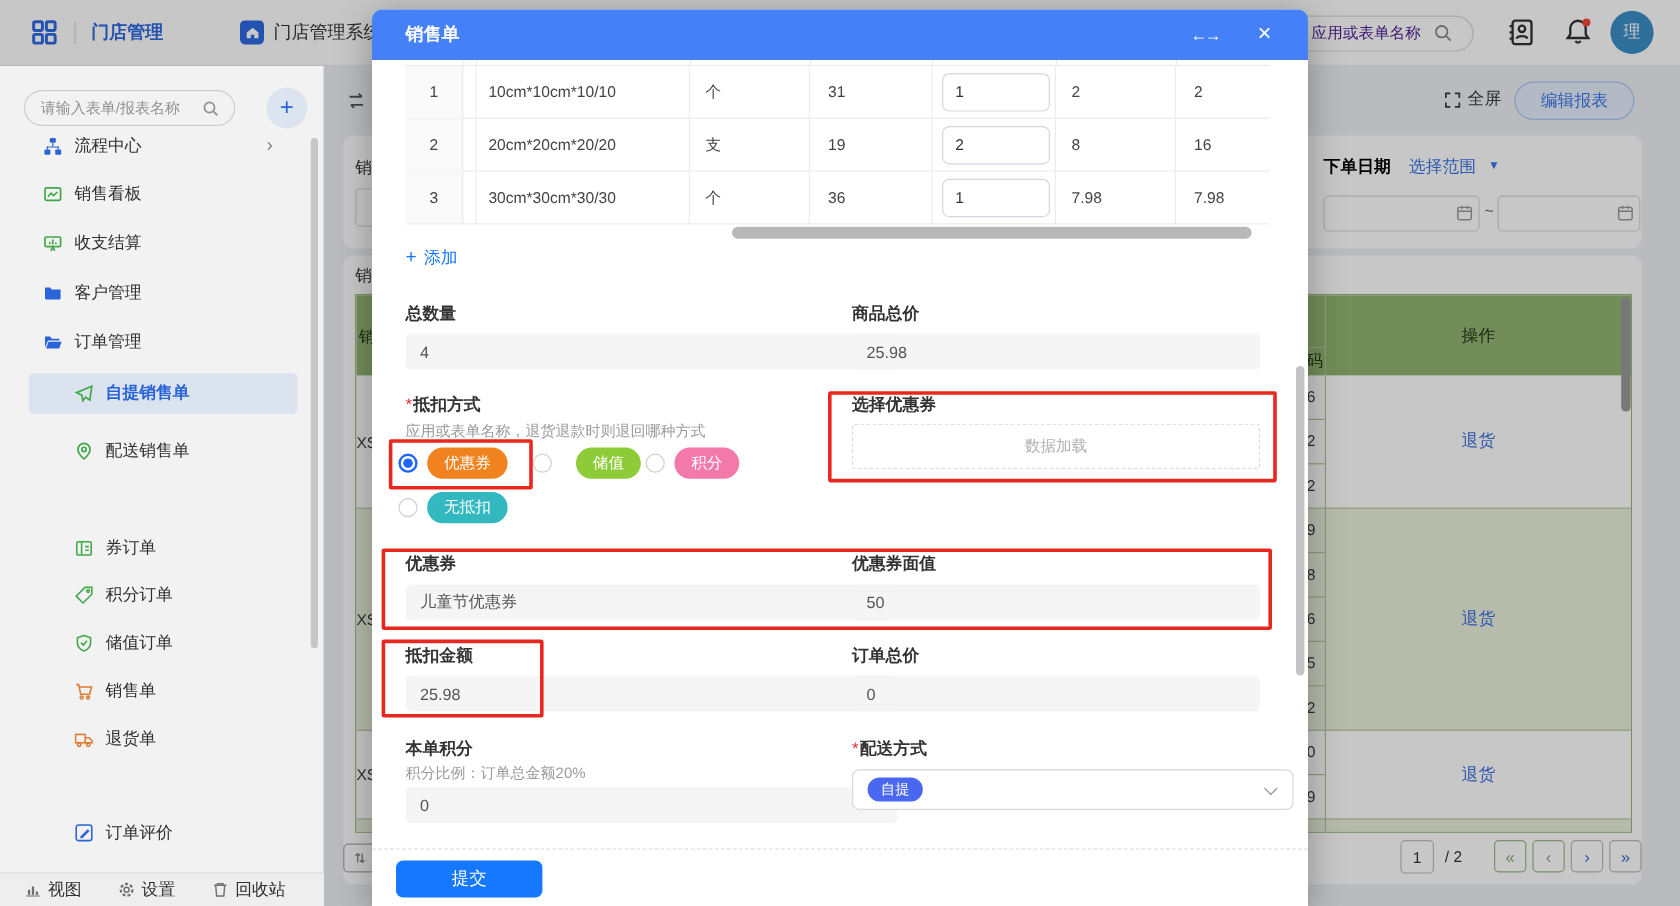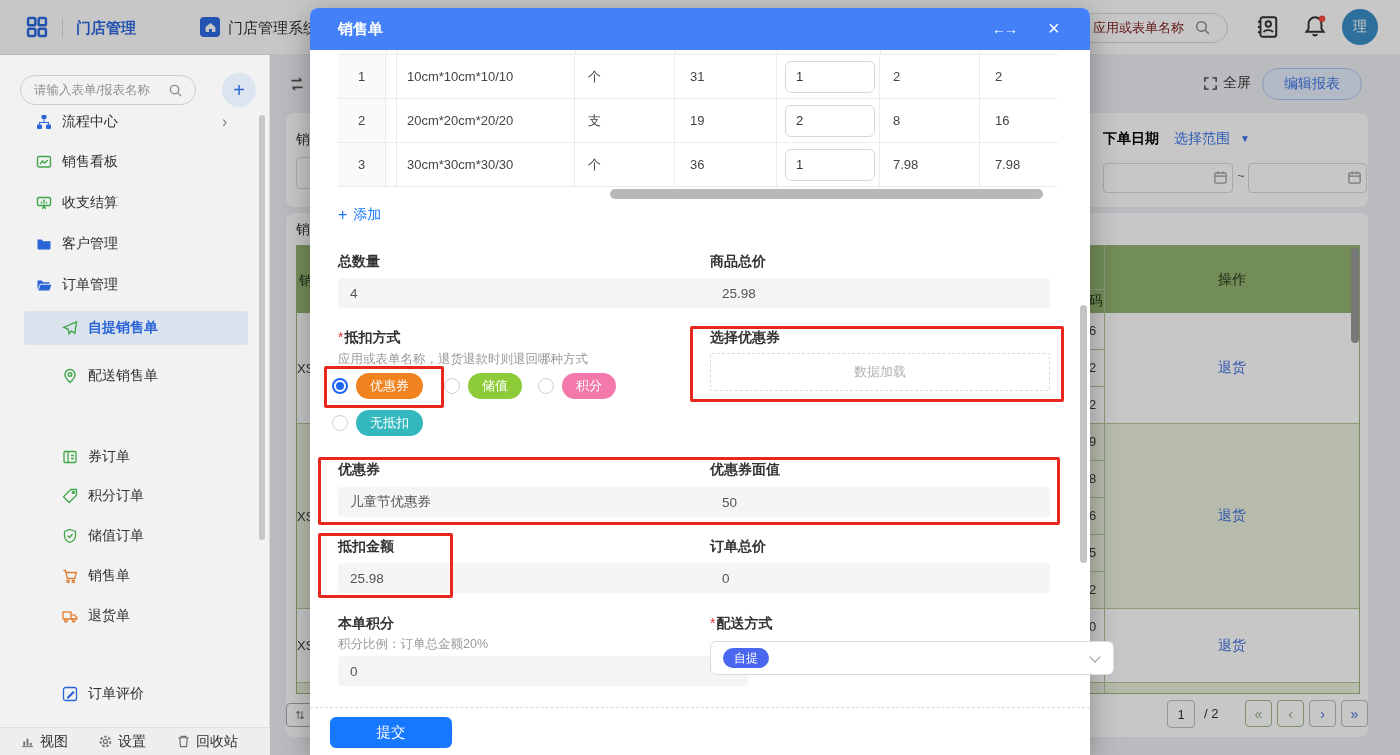--- a/index.html
+++ b/index.html
@@ -5,21 +5,21 @@
   html,body{margin:0;padding:0;background:#888;}
   *{box-sizing:border-box;font-family:"Liberation Sans","DejaVu Sans",sans-serif;}
   #stage{position:relative;width:1400px;height:755px;background:#eef0f4;overflow:hidden;margin:0 auto;}
   .abs{position:absolute;}
   
   .topbar{left:0;top:0;width:1400px;height:55px;background:#fff;border-bottom:1px solid #ececec;}
   .tb-divider{left:62px;top:18px;width:1px;height:19px;background:#ddd;}
   .tb-product{left:76px;top:0;height:55px;line-height:55px;color:#2d6ae3;font-size:15px;font-weight:600;}
   .home-badge{left:200px;top:17px;width:20px;height:20px;background:#2d6ae3;border-radius:4px;display:flex;align-items:center;justify-content:center;}
   .tb-system{left:228px;top:0;height:55px;line-height:55px;color:#333;font-size:15px;}
-  .tb-search{left:1058px;top:13px;width:170px;height:30px;border:1px solid #d9d9d9;border-radius:15px;color:#7f1d1d;font-size:13px;line-height:28px;padding-left:34px;background:#fff;}
+  .tb-search{left:1058px;top:13px;width:170px;height:30px;border:1px solid #d9d9d9;border-radius:15px;color:#4c1d95;font-size:13px;line-height:28px;padding-left:34px;background:#fff;}
   .avatar{left:1342px;top:9px;width:36px;height:36px;border-radius:50%;background:#3d8fc7;color:#fff;font-size:14px;display:flex;align-items:center;justify-content:center;}
   
   .sidebar{left:0;top:55px;width:270px;height:700px;background:#fff;border-right:1px solid #e9e9e9;}
   .sb-search{left:20px;top:75px;width:176px;height:30px;border:1px solid #d9d9d9;border-radius:15px;font-size:12.5px;color:#9a9a9a;line-height:28px;padding-left:13px;background:#fff;}
   .sb-add{left:222px;top:73px;width:34px;height:34px;border-radius:50%;background:#e8f1fd;color:#2d6ae3;font-size:20px;display:flex;align-items:center;justify-content:center;cursor:pointer;}
   .sb-item{left:0;width:258px;height:34px;display:flex;align-items:center;font-size:14px;color:#333;}
   .sb-item .lbl{margin-left:10px;}
   .sb-item.child{padding-left:62px;}
   .sb-item.parent{padding-left:36px;}
   .sb-sel{left:24px;width:224px;height:34px;background:#e7f0fb;border-radius:4px;}
@@ -538,21 +538,21 @@
     <div class="abs f-value" style="left:28px;top:270px;width:410px;height:30px">4</div>
     <div class="abs f-label" style="left:400px;top:245px">商品总价</div>
     <div class="abs f-value" style="left:400px;top:270px;width:340px;height:30px">25.98</div>
 
     <div class="abs f-label req" style="left:28px;top:321px">抵扣方式</div>
     <div class="abs f-helper" style="left:28px;top:343px">应用或表单名称，退货退款时则退回哪种方式</div>
     <div class="abs" style="left:22px;top:365px;display:flex;align-items:center;gap:8px">
       <span class="radio on"></span>
       <span class="pill p-coupon">优惠券</span>
     </div>
-    <div class="abs" style="left:134px;top:365px;display:flex;align-items:center;gap:8px">
+    <div class="abs" style="left:134px;top:365px;display:flex;align-items:center;gap:20px">
       <span class="radio"></span>
       <span class="pill p-stored">储值</span>
     </div>
     <div class="abs" style="left:228px;top:365px;display:flex;align-items:center;gap:8px">
       <span class="radio"></span>
       <span class="pill p-points">积分</span>
     </div>
     <div class="abs" style="left:22px;top:402px;display:flex;align-items:center;gap:8px">
       <span class="radio"></span>
       <span class="pill p-none">无抵扣</span>
@@ -568,21 +568,21 @@
 
     <div class="abs f-label" style="left:28px;top:530px">抵扣金额</div>
     <div class="abs f-value" style="left:28px;top:555px;width:410px;height:30px">25.98</div>
     <div class="abs f-label" style="left:400px;top:530px">订单总价</div>
     <div class="abs f-value" style="left:400px;top:555px;width:340px;height:30px">0</div>
 
     <div class="abs f-label" style="left:28px;top:607px">本单积分</div>
     <div class="abs f-helper" style="left:28px;top:628px">积分比例：订单总金额20%</div>
     <div class="abs f-value" style="left:28px;top:648px;width:410px;height:30px">0</div>
     <div class="abs f-label req" style="left:400px;top:607px">配送方式</div>
-    <div class="abs select" style="left:400px;top:633px;width:404px;height:34px">
+    <div class="abs select" style="left:400px;top:633px;width:368px;height:34px">
       <span class="pill p-pick">自提</span>
       <span class="sel-arrow" style="position:absolute;right:14px;top:11px"></span>
     </div>
 
     <div class="abs m-divider"></div>
     <div class="abs submit">提交</div>
   </div>
 
   <div class="abs anno" style="left:324px;top:366px;width:120px;height:42px"></div>
   <div class="abs anno" style="left:690px;top:326px;width:374px;height:76px"></div>

